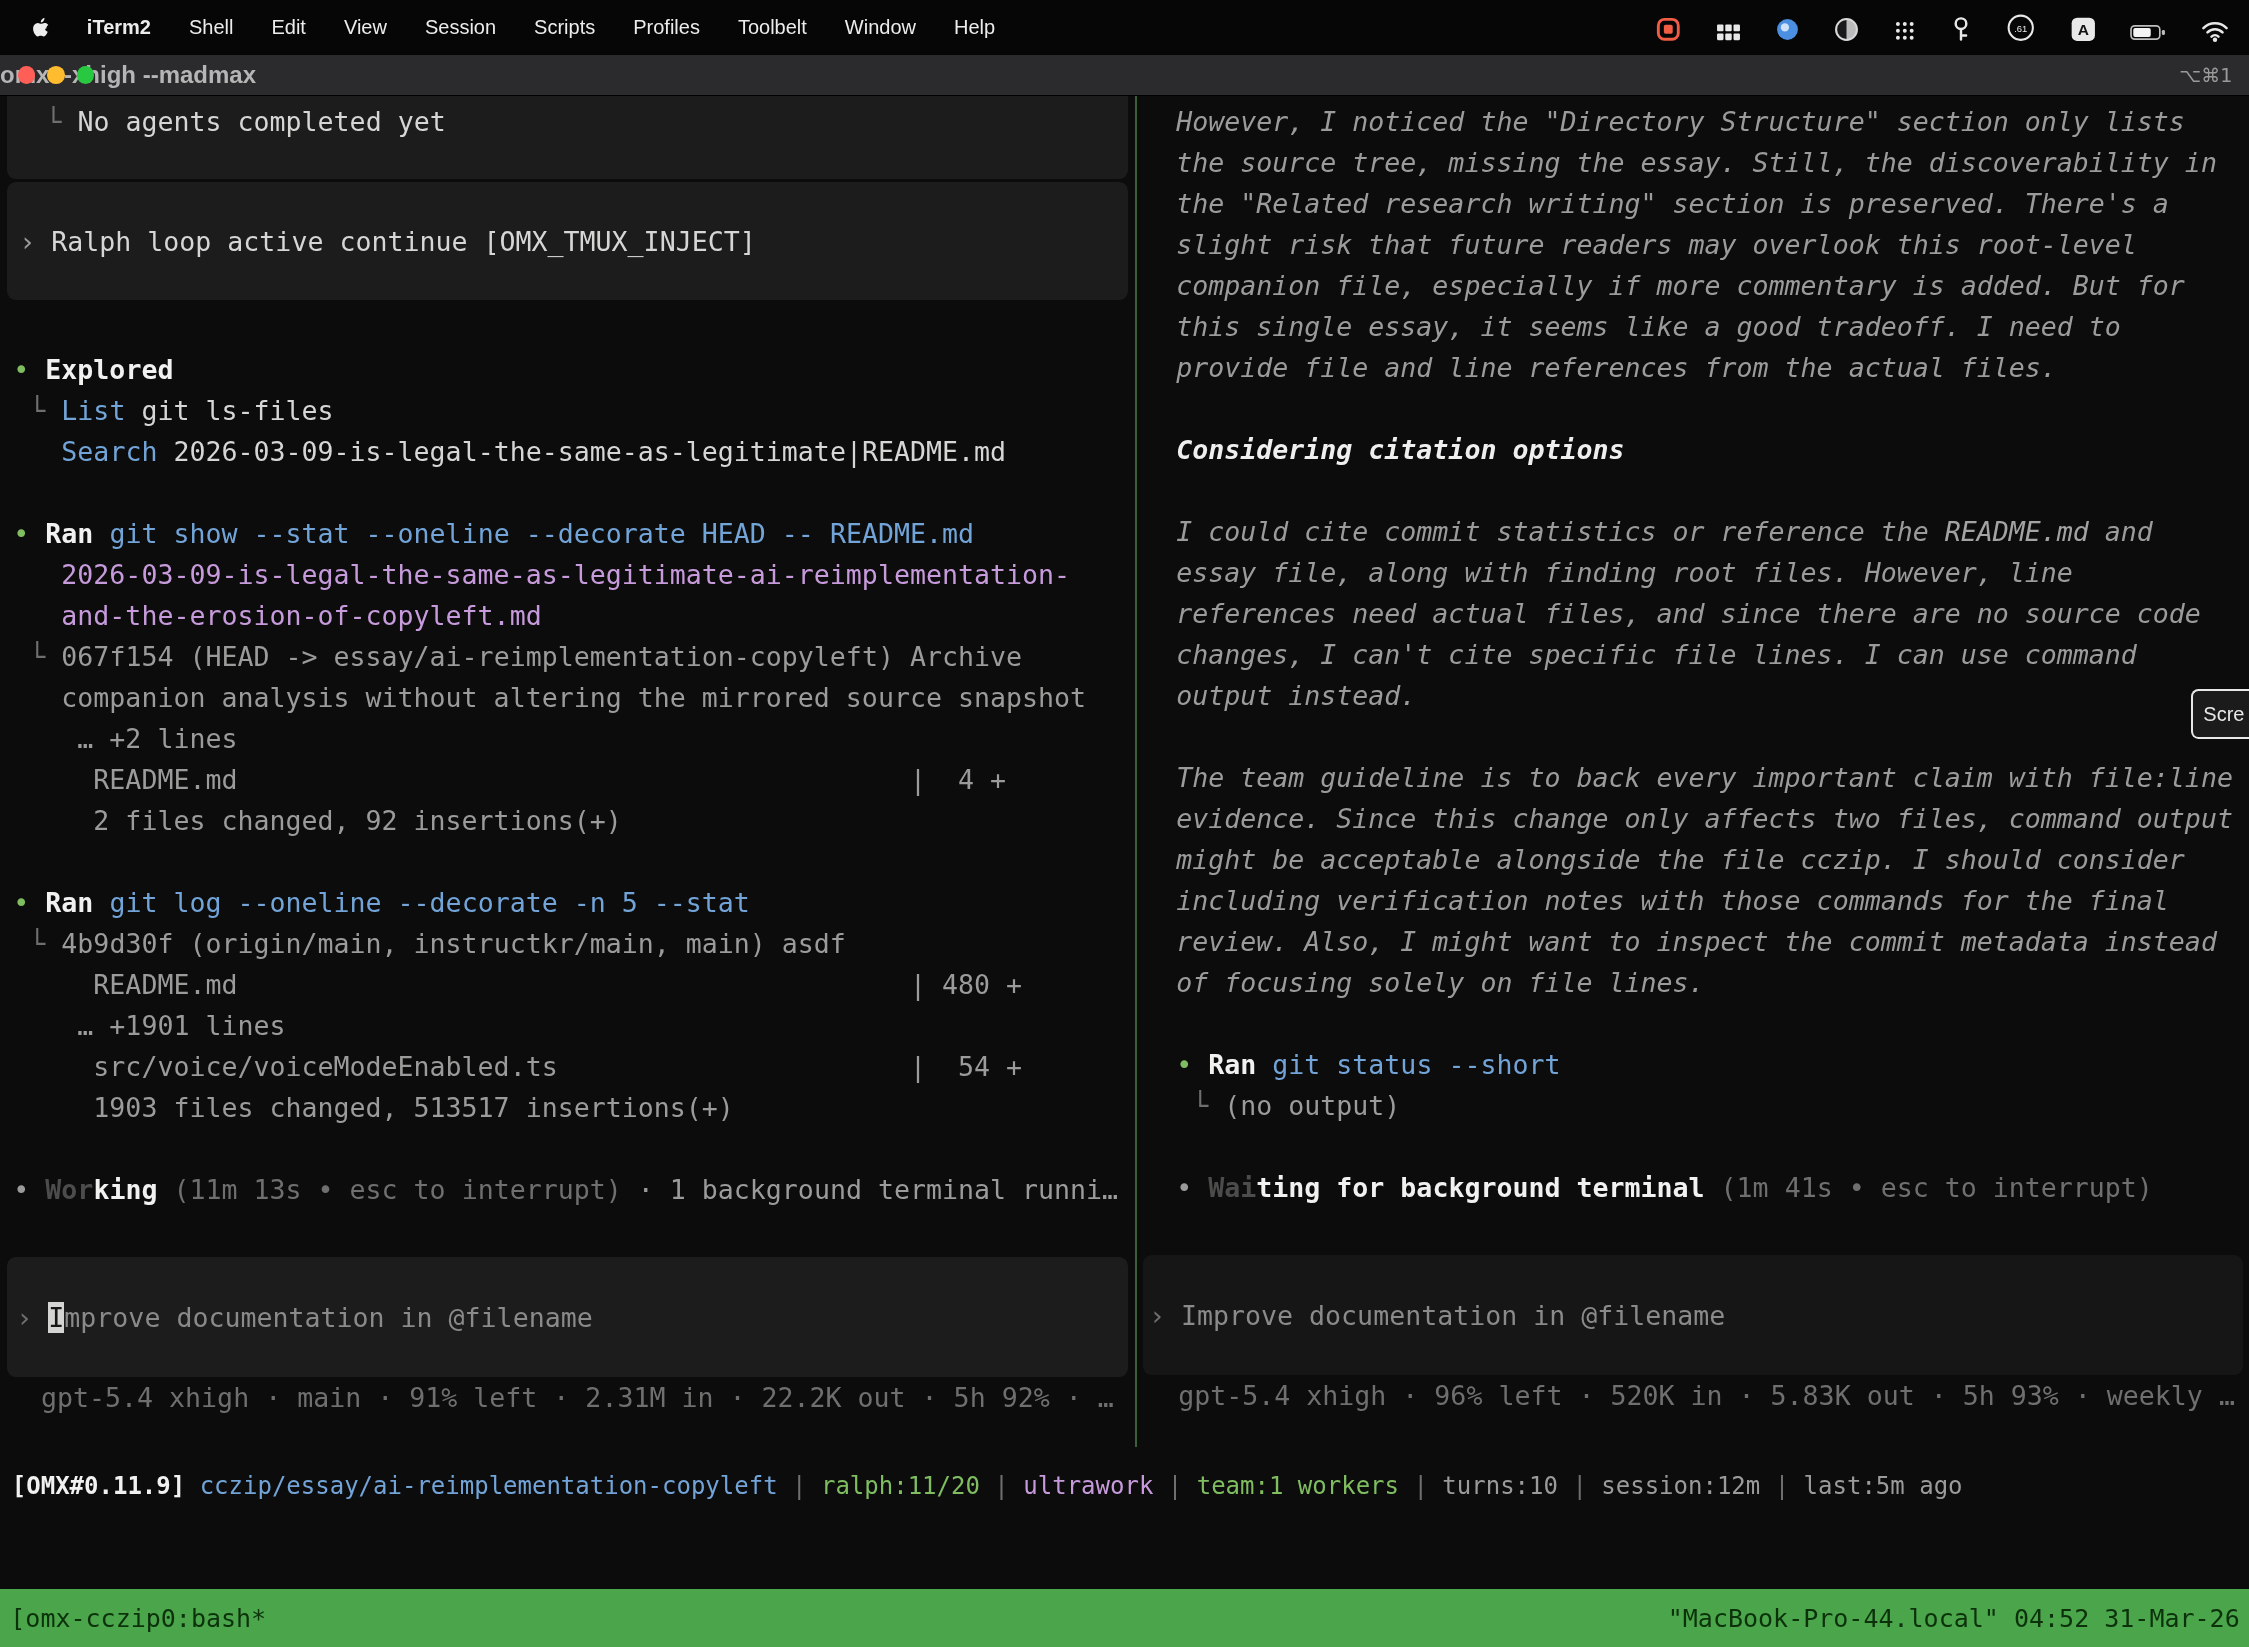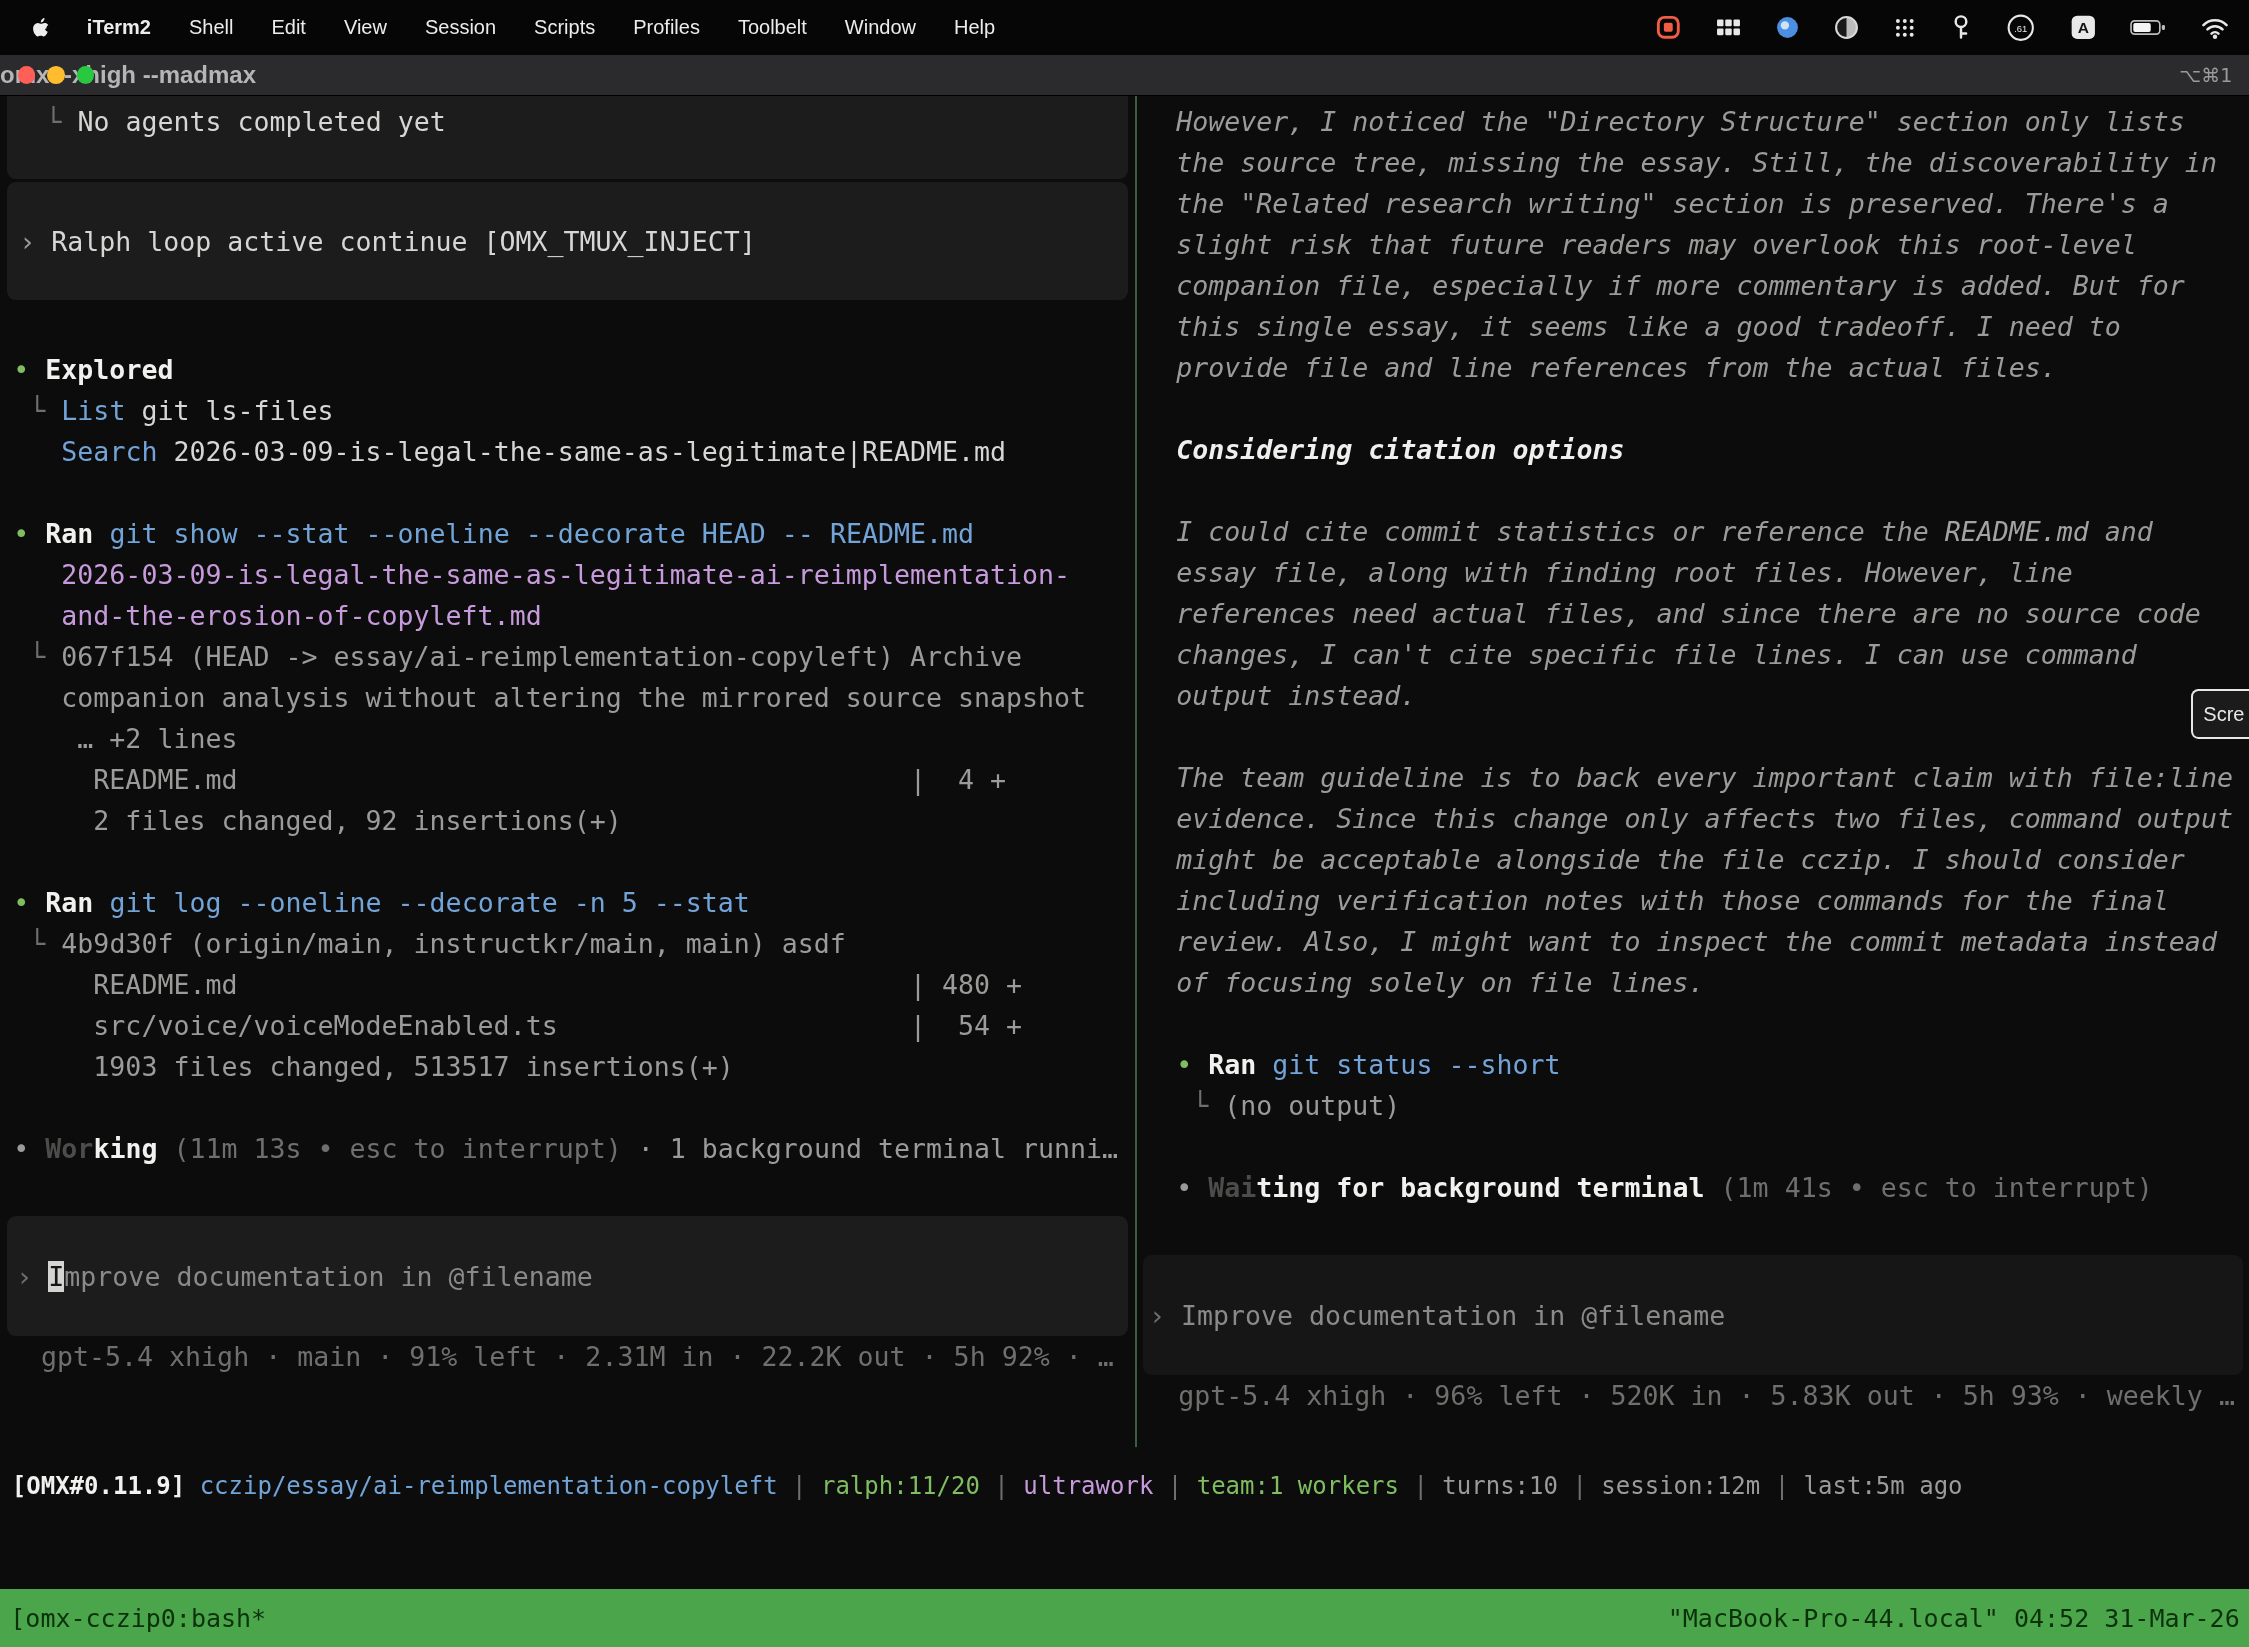--- a/index.html
+++ b/index.html
@@ -7,21 +7,21 @@
   body{font-family:"DejaVu Sans Mono",monospace;position:relative}
 
   
   .menubar{height:55px;background:#060607;display:flex;align-items:center;padding:0 14.8px;
     color:#ececec;font-family:"Liberation Sans",sans-serif;font-size:20px}
   .menu-left{display:flex;align-items:center}
   .apple{padding:0 17.7px;display:flex;align-items:center}
   .app-name{font-weight:bold;padding:0 19px}
   .menu-list{display:flex;align-items:center}
   .menu-item{padding:0 19px;white-space:nowrap}
-  .menu-right{margin-left:auto;display:flex;align-items:center;gap:34px;padding-right:5.9px}
+  .menu-right{margin-left:auto;display:flex;align-items:flex-end;gap:34px;padding-right:5.9px}
   .sicon{display:flex;align-items:center;justify-content:center}
 
   
   .titlebar{height:41px;background:#2b2b2d;display:flex;align-items:center;position:relative;border-bottom:0.7px solid #000}
   .traffic{display:flex;gap:11.8px;padding-left:17.7px;z-index:2}
   .light{width:17.7px;height:17.7px;border-radius:50%}
   .light.red{background:#ff5f57}.light.yellow{background:#febc2e}.light.green{background:#28c840}
   .wtitle{position:absolute;left:0;right:0;text-align:left;color:#b5b5b5;
     font-family:"Liberation Sans",sans-serif;font-size:24px;font-weight:bold}
   .win-shortcut{margin-left:auto;padding-right:17.7px;color:#9a9a9a;font-size:19px;z-index:2;
@@ -213,20 +213,21 @@
             <div class="tline"><span class="c-magenta">   and-the-erosion-of-copyleft.md</span></div>
             <div class="tline"><span class="c-faint"> └ </span><span class="c-dim">067f154 (HEAD -&gt; essay/ai-reimplementation-copyleft) Archive</span></div>
             <div class="tline"><span class="c-dim">   companion analysis without altering the mirrored source snapshot</span></div>
             <div class="tline"><span class="c-dim">    … +2 lines</span></div>
             <div class="tline"><span class="c-dim">     README.md                                          |  4 +</span></div>
             <div class="tline"><span class="c-dim">     2 files changed, 92 insertions(+)</span></div>
             <div class="tline">&nbsp;</div>
             <div class="tline"><span class="c-green">• </span><span class="c-bold">Ran</span><span class="c-fg"> </span><span class="c-cyan">git log --oneline --decorate -n 5 --stat</span></div>
             <div class="tline"><span class="c-faint"> └ </span><span class="c-dim">4b9d30f (origin/main, instructkr/main, main) asdf</span></div>
             <div class="tline"><span class="c-dim">     README.md                                          | 480 +</span></div>
+            <div class="tline"><span class="c-dim">    … +1901 lines</span></div>
             <div class="tline"><span class="c-dim">     src/voice/voiceModeEnabled.ts                      |  54 +</span></div>
             <div class="tline"><span class="c-dim">     1903 files changed, 513517 insertions(+)</span></div>
             <div class="tline">&nbsp;</div>
             <div class="tline"><span class="c-dim">• </span><span class="c-shadow">Wor</span><span class="c-bold">king</span><span class="c-faint"> (11m 13s • esc to interrupt)</span><span class="c-dim"> · 1 background terminal runni…</span></div>
           </div>
         <div class="inputbox">
           <div class="tline"><span class="c-faint">› </span><span class="c-cursor">I</span><span class="c-inputtext">mprove documentation in @filename</span></div>
         </div>
         <div class="statusline"><span class="c-faint">gpt-5.4 xhigh · main · 91% left · 2.31M in · 22.2K out · 5h 92% · …</span></div>
       </div>

